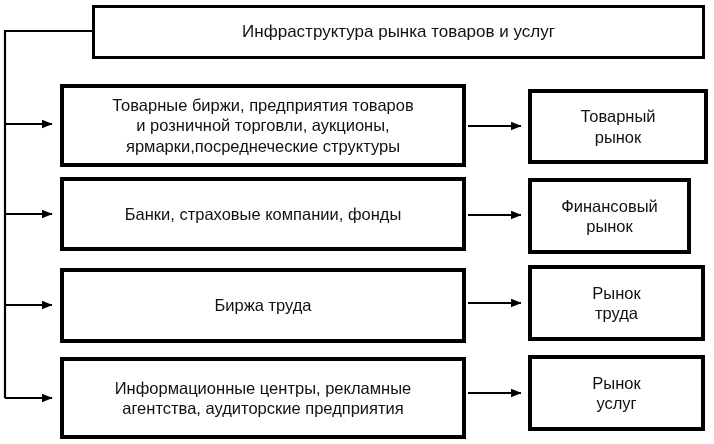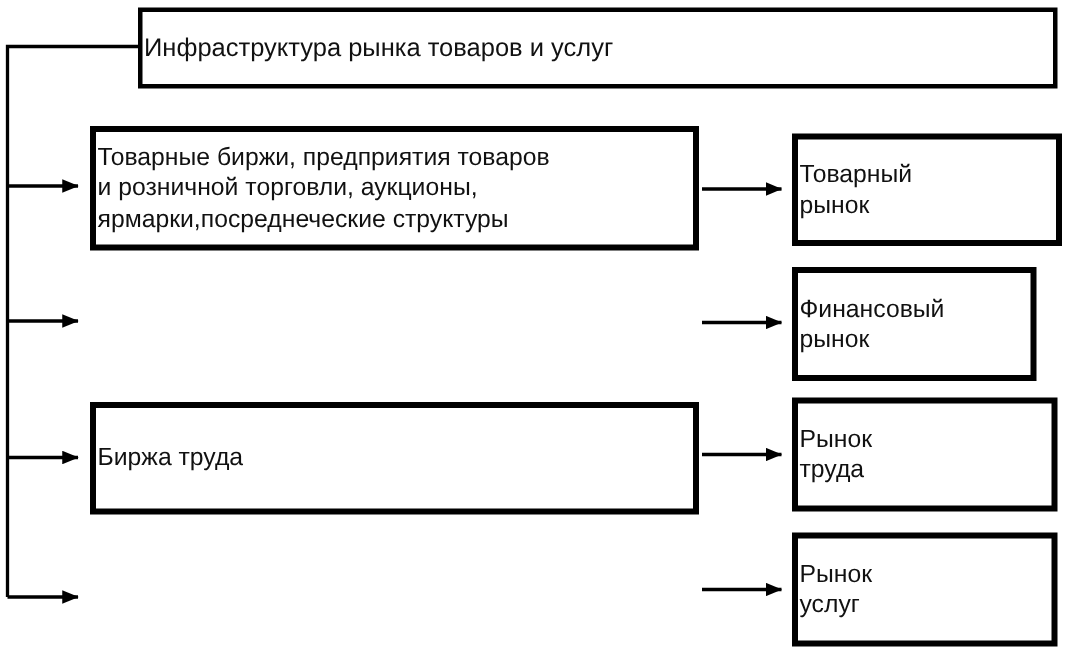--- a/index.html
+++ b/index.html
@@ -24,21 +24,21 @@
     pointer-events: none;
   }
   .node-box {
     position: absolute;
     box-sizing: border-box;
     background: #ffffff;
     border: 4px solid #000000;
     display: flex;
     align-items: center;
     justify-content: center;
-    text-align: left;
+    text-align: center;
     color: #111111;
     line-height: 1.22;
     padding: 2px 1px;
   }
   .node-box.root-node {
     border-width: 3px;
   }
   .node-label {
     display: block;
     width: 100%;
@@ -108,22 +108,29 @@
 
   <div class="node-box root-node" id="node-root">
     <span class="node-label">Инфраструктура рынка товаров и услуг</span>
   </div>
 
   <div class="node-box left-node" id="node-left-1">
     <span class="node-label">Товарные биржи, предприятия товаров
 и розничной торговли, аукционы,
 ярмарки,посреднеческие структуры</span>
   </div>
+  <div class="node-box left-node" id="node-left-2">
+    <span class="node-label">Банки, страховые компании, фонды</span>
+  </div>
   <div class="node-box left-node" id="node-left-3">
     <span class="node-label">Биржа труда</span>
+  </div>
+  <div class="node-box left-node" id="node-left-4">
+    <span class="node-label">Информационные центры, рекламные
+агентства, аудиторские предприятия</span>
   </div>
 
   <div class="node-box right-node" id="node-right-1">
     <span class="node-label">Товарный
 рынок</span>
   </div>
   <div class="node-box right-node" id="node-right-2">
     <span class="node-label">Финансовый
 рынок</span>
   </div>

